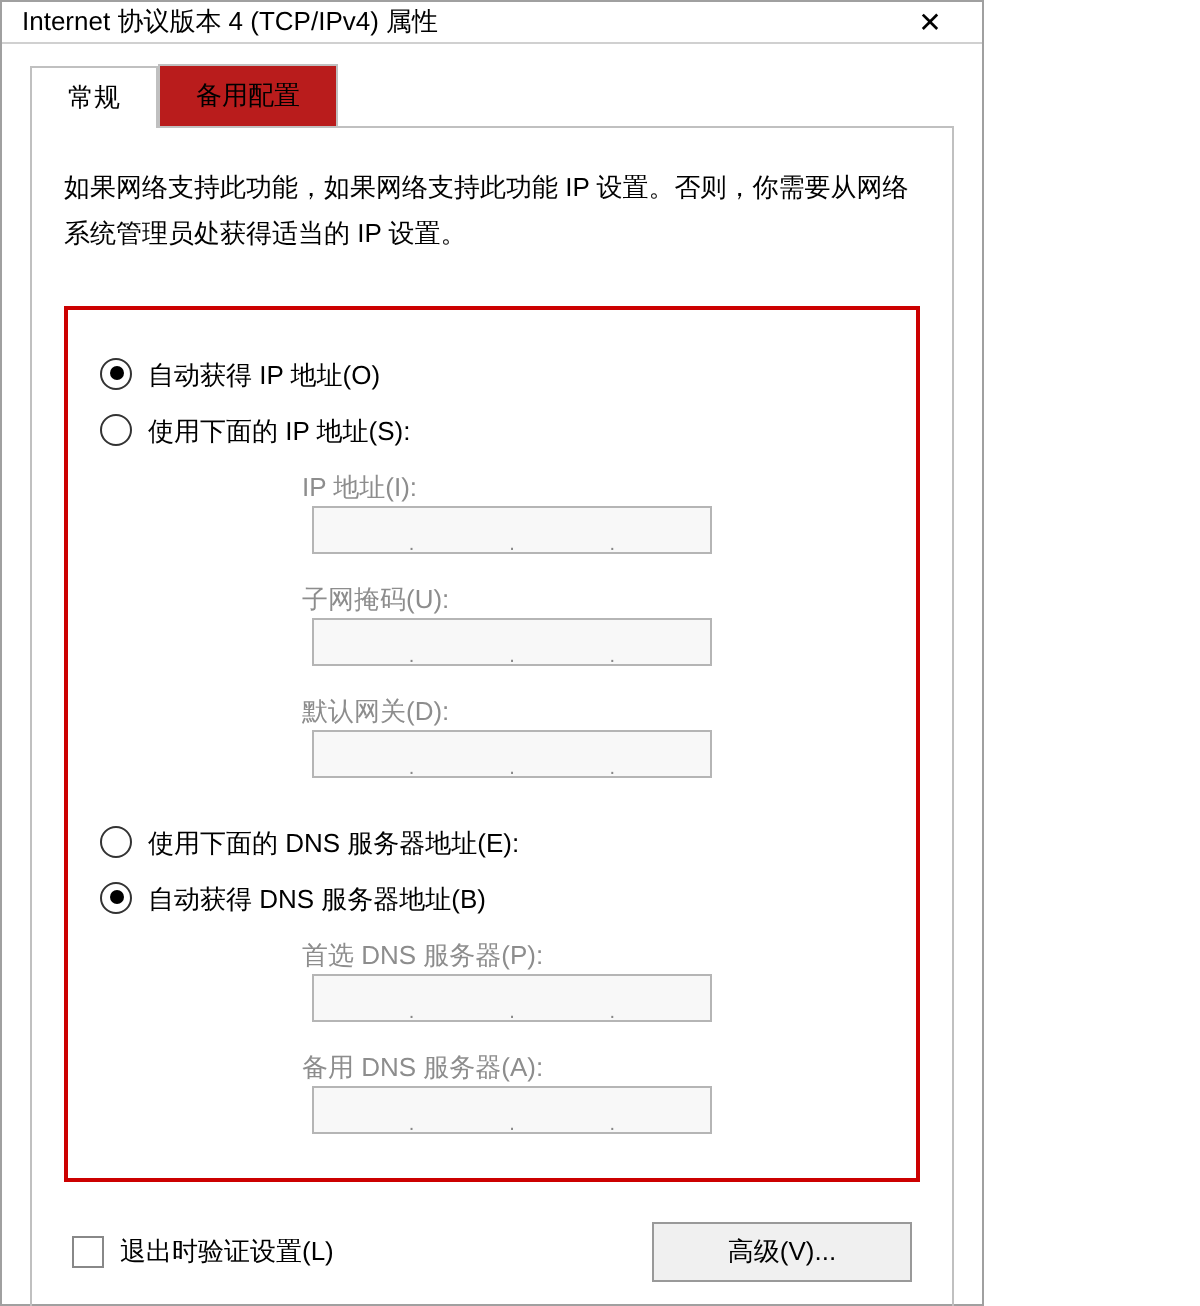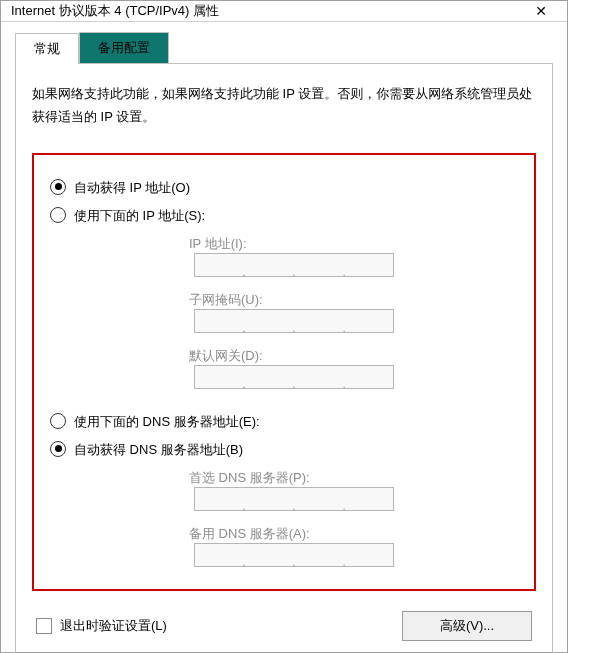--- a/index.html
+++ b/index.html
@@ -7,21 +7,21 @@
     font-family: "Microsoft YaHei", "Segoe UI", Tahoma, sans-serif;
     font-size: 13px;
     background: #fff;
     color: #000;
     width: 600px;
     height: 653px;
     overflow: hidden;
     box-sizing: border-box;
   }
   .window {
-    width: 568px;
+    width: 492px;
     height: 653px;
     border: 1px solid #a0a0a0;
     box-sizing: border-box;
     display: flex;
     flex-direction: column;
     background: #fff;
   }
   .titlebar {
     height: 30px;
     border-bottom: 1px solid #d0d0d0;
@@ -51,21 +51,21 @@
     display: flex;
     border-bottom: 1px solid #c0c0c0;
     margin-bottom: 0;
     position: relative;
     z-index: 2;
   }
   .tab {
     padding: 6px 18px;
     border: 1px solid #c0c0c0;
     border-bottom: none;
-    background: #0f766e;
+    background: #b91c1c;
     margin-right: 0px;
     cursor: pointer;
     font-size: 13px;
     position: relative;
   }
   .tab.active {
     background: #fff;
     top: 1px;
   }
   .tabpage {

